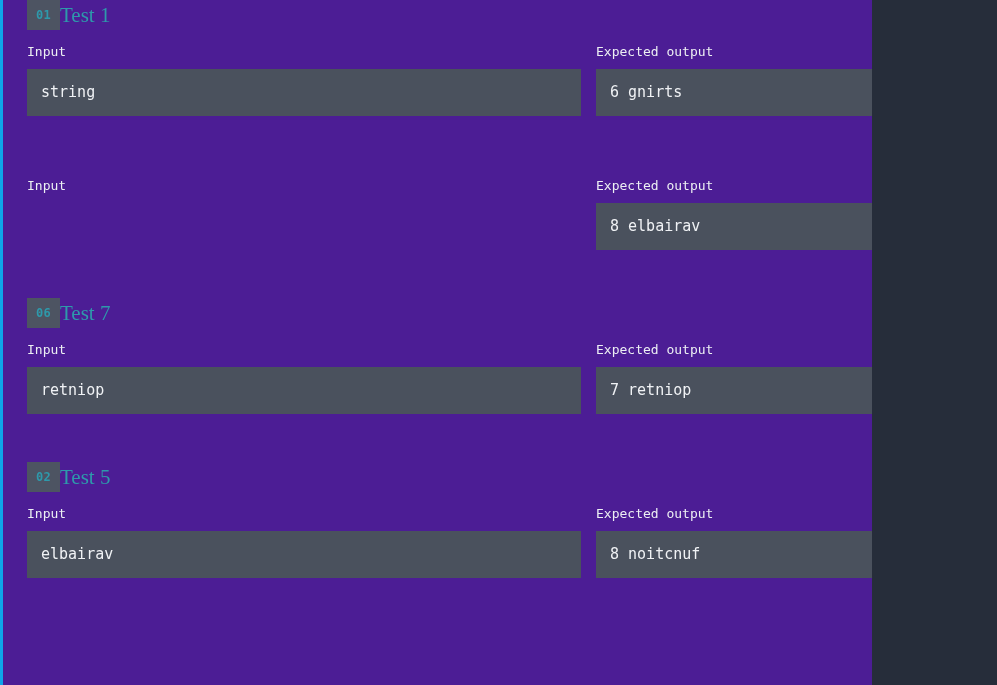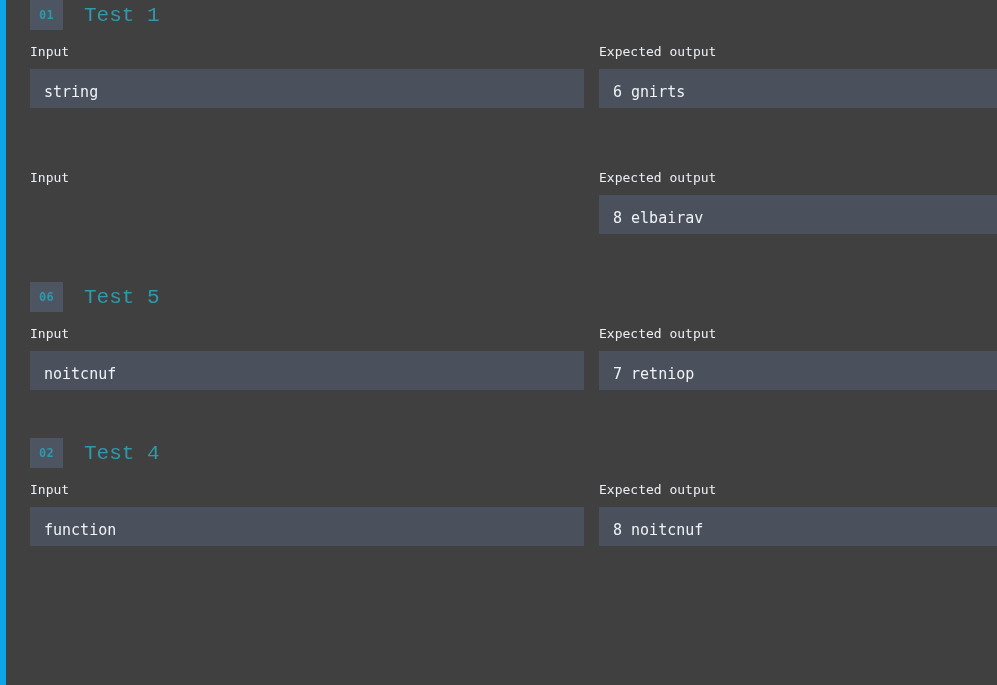--- a/index.html
+++ b/index.html
@@ -12,25 +12,25 @@
     height: 685px;
     background: #262d3a;
     overflow: hidden;
     font-family: "DejaVu Sans Mono", monospace;
     -webkit-font-smoothing: antialiased;
   }
 
   
   #app {
     position: relative;
-    width: 997px;
+    width: 872px;
     height: 685px;
     box-sizing: border-box;
-    background: #404040;
-    border-left: 6px solid #0ea5e9;
+    background: #4c1d95;
+    border-left: 3px solid #0ea5e9;
     overflow: hidden;
   }
 
   #test-list {
     position: absolute;
     left: 0;
     top: 0;
     width: 994px;
     height: 685px;
     overflow: hidden;
@@ -56,23 +56,22 @@
     height: 30px;
     background: #4d5462;
     color: #2e99ab;
     font-family: "DejaVu Sans Mono", monospace;
     font-size: 12px;
     font-weight: bold;
     letter-spacing: 0.3px;
     flex: 0 0 auto;
   }
   .test-title {
-    margin-left: 21px;
     color: #2e99ab;
-    font-family: Liberation Mono, monospace;
+    font-family: Liberation Serif, serif;
     font-size: 21px;
     font-weight: 400;
     line-height: 1;
     white-space: nowrap;
   }
 
   
   .io-row {
     display: flex;
     margin-top: 13px;
@@ -91,21 +90,21 @@
     line-height: 18px;
     margin-bottom: 8px;
     white-space: nowrap;
   }
   .io-value {
     background: #4a515d;
     color: #f0f2f5;
     font-family: "DejaVu Sans Mono", monospace;
     font-size: 15px;
     line-height: 19px;
-    padding: 14px 0 6px 14px;
+    padding: 14px 0 14px 14px;
     white-space: pre;
     overflow: hidden;
   }
 
   .case-gap { height: 48px; }
 </style>
 </head>
 <body>
 
 <div id="app">
@@ -140,45 +139,45 @@
           <div class="io-value">8 elbairav</div>
         </div>
       </div>
     </div>
 
     <div class="case-gap"></div>
 
     <div class="test-case">
       <div class="test-head">
         <span class="test-index">06</span>
-        <span class="test-title">Test 5</span>
+        <span class="test-title">Test 7</span>
       </div>
       <div class="io-row">
         <div class="io-col input-col">
           <div class="io-label">Input</div>
-          <div class="io-value">noitcnuf</div>
+          <div class="io-value">retniop</div>
         </div>
         <div class="io-col output-col">
           <div class="io-label">Expected output</div>
           <div class="io-value">7 retniop</div>
         </div>
       </div>
     </div>
 
     <div class="case-gap"></div>
 
     <div class="test-case">
       <div class="test-head">
         <span class="test-index">02</span>
-        <span class="test-title">Test 4</span>
+        <span class="test-title">Test 5</span>
       </div>
       <div class="io-row">
         <div class="io-col input-col">
           <div class="io-label">Input</div>
-          <div class="io-value">function</div>
+          <div class="io-value">elbairav</div>
         </div>
         <div class="io-col output-col">
           <div class="io-label">Expected output</div>
           <div class="io-value">8 noitcnuf</div>
         </div>
       </div>
     </div>
 
   </div>
 </div>

